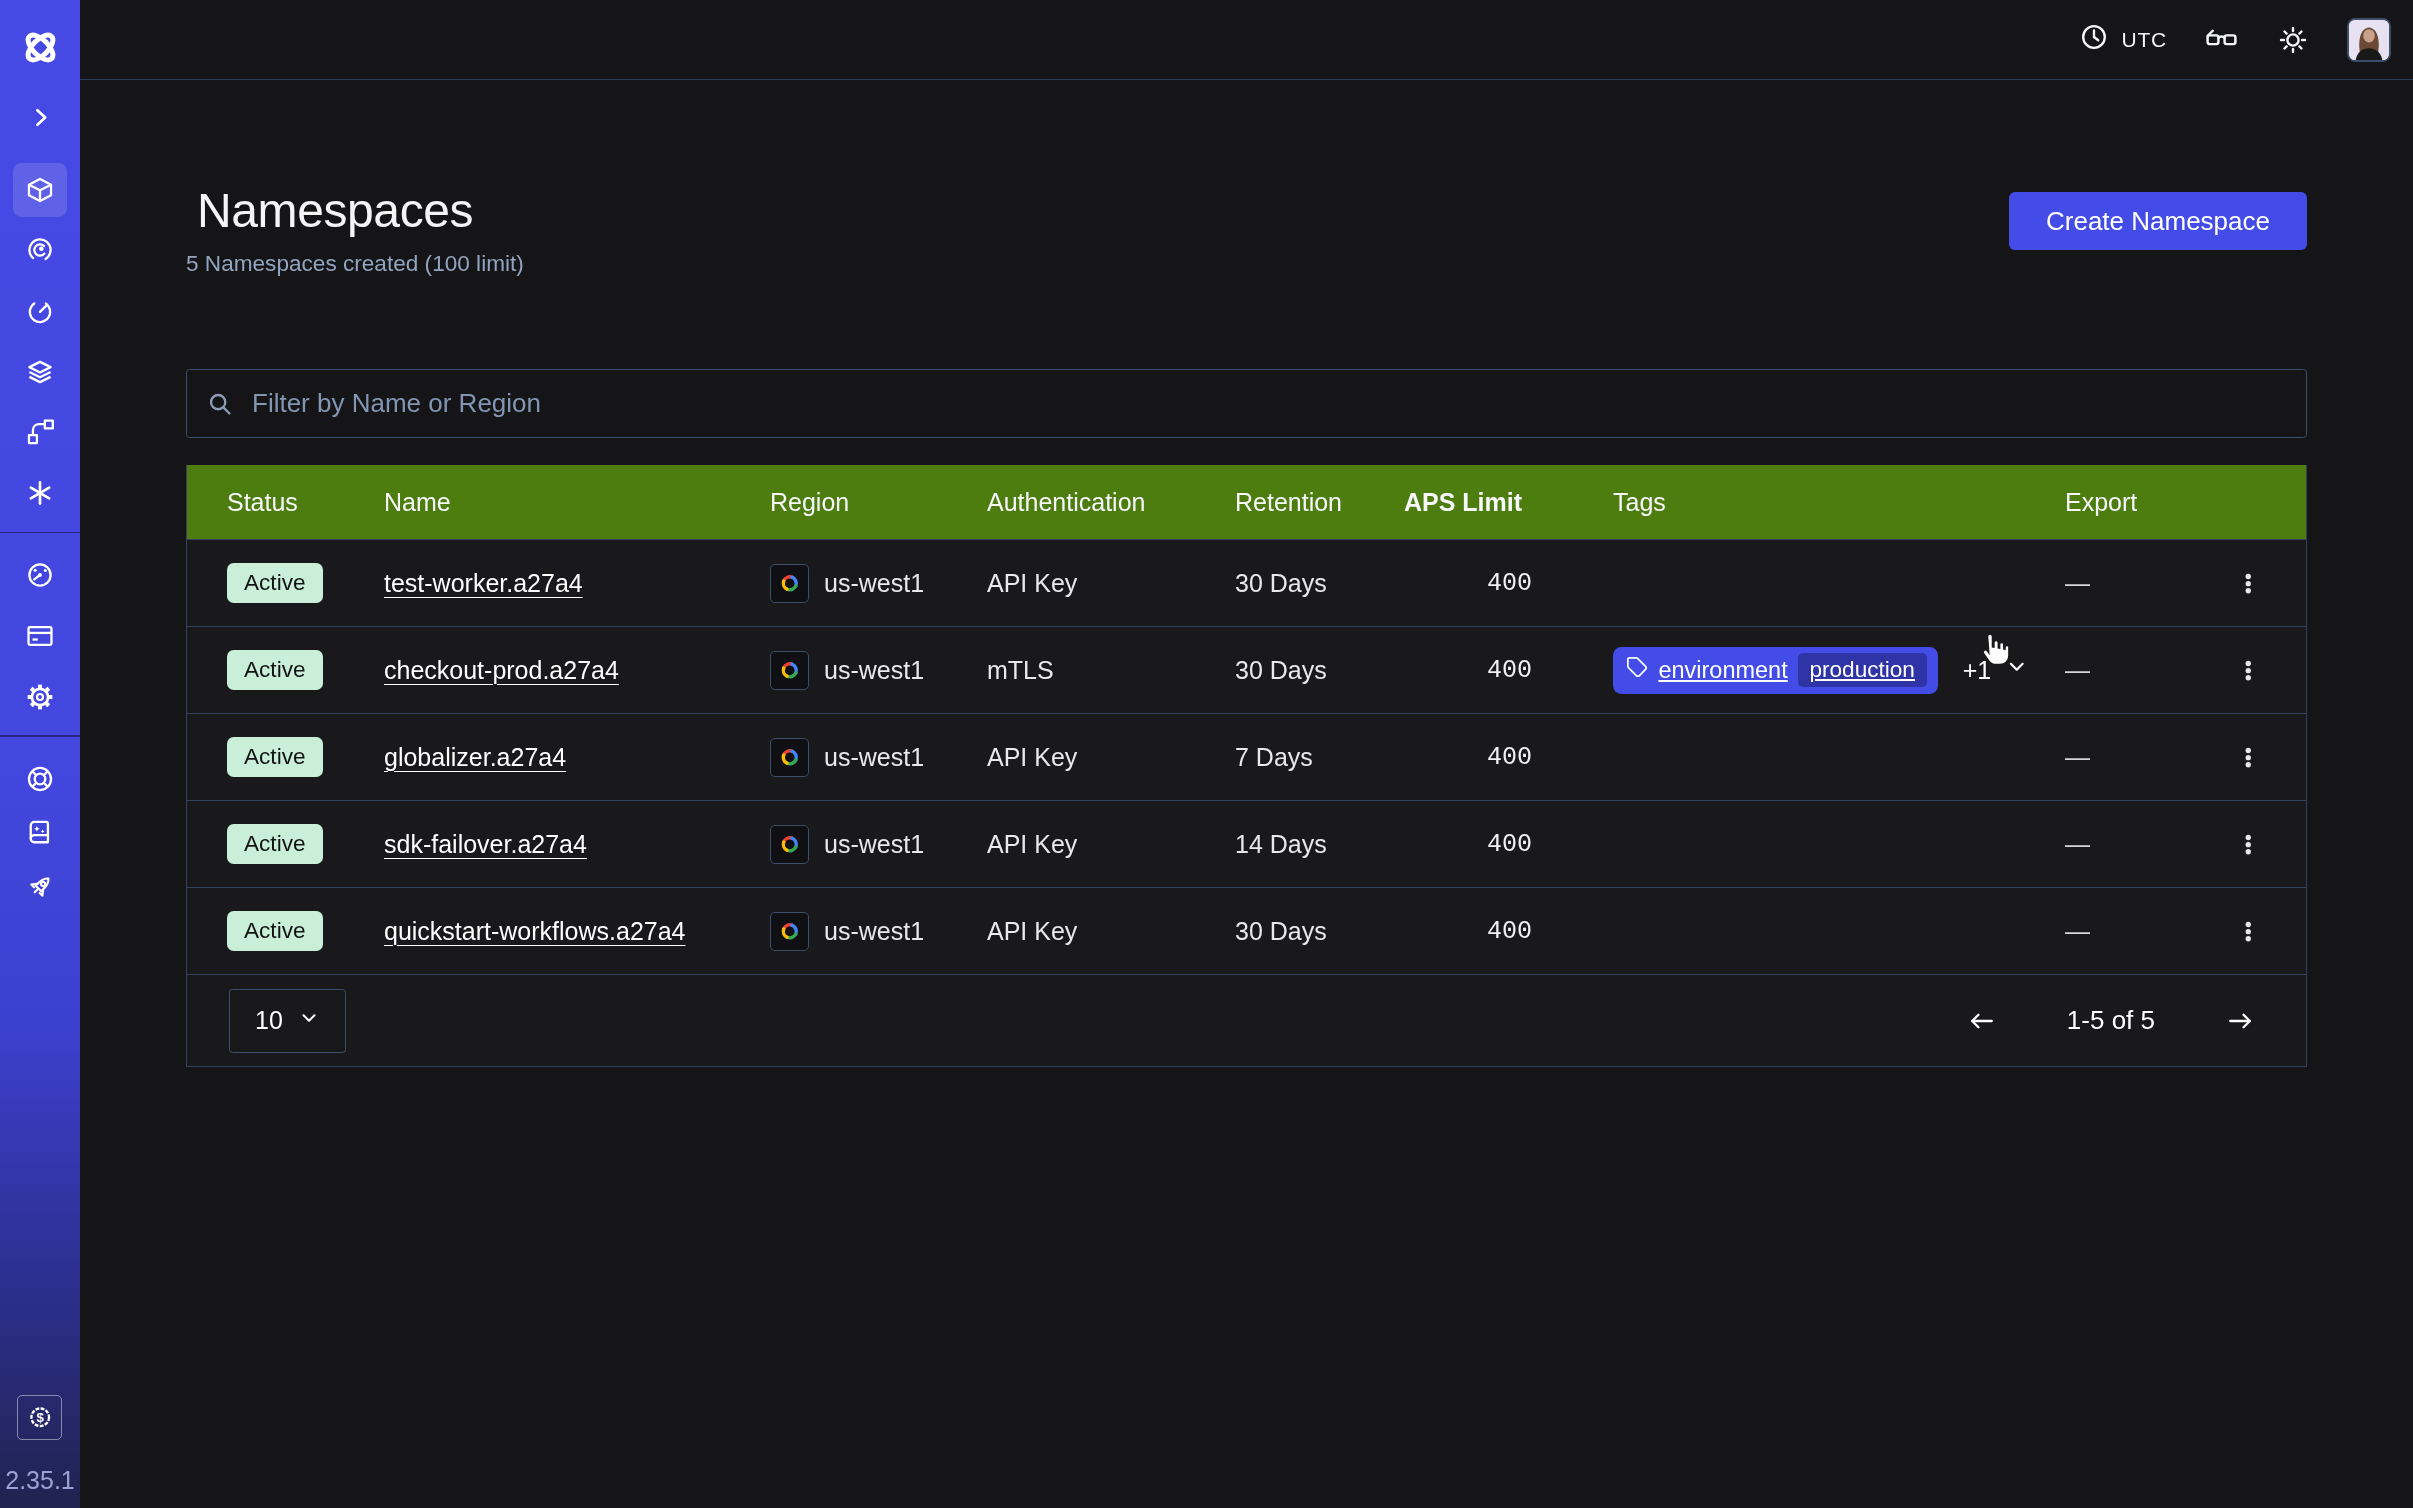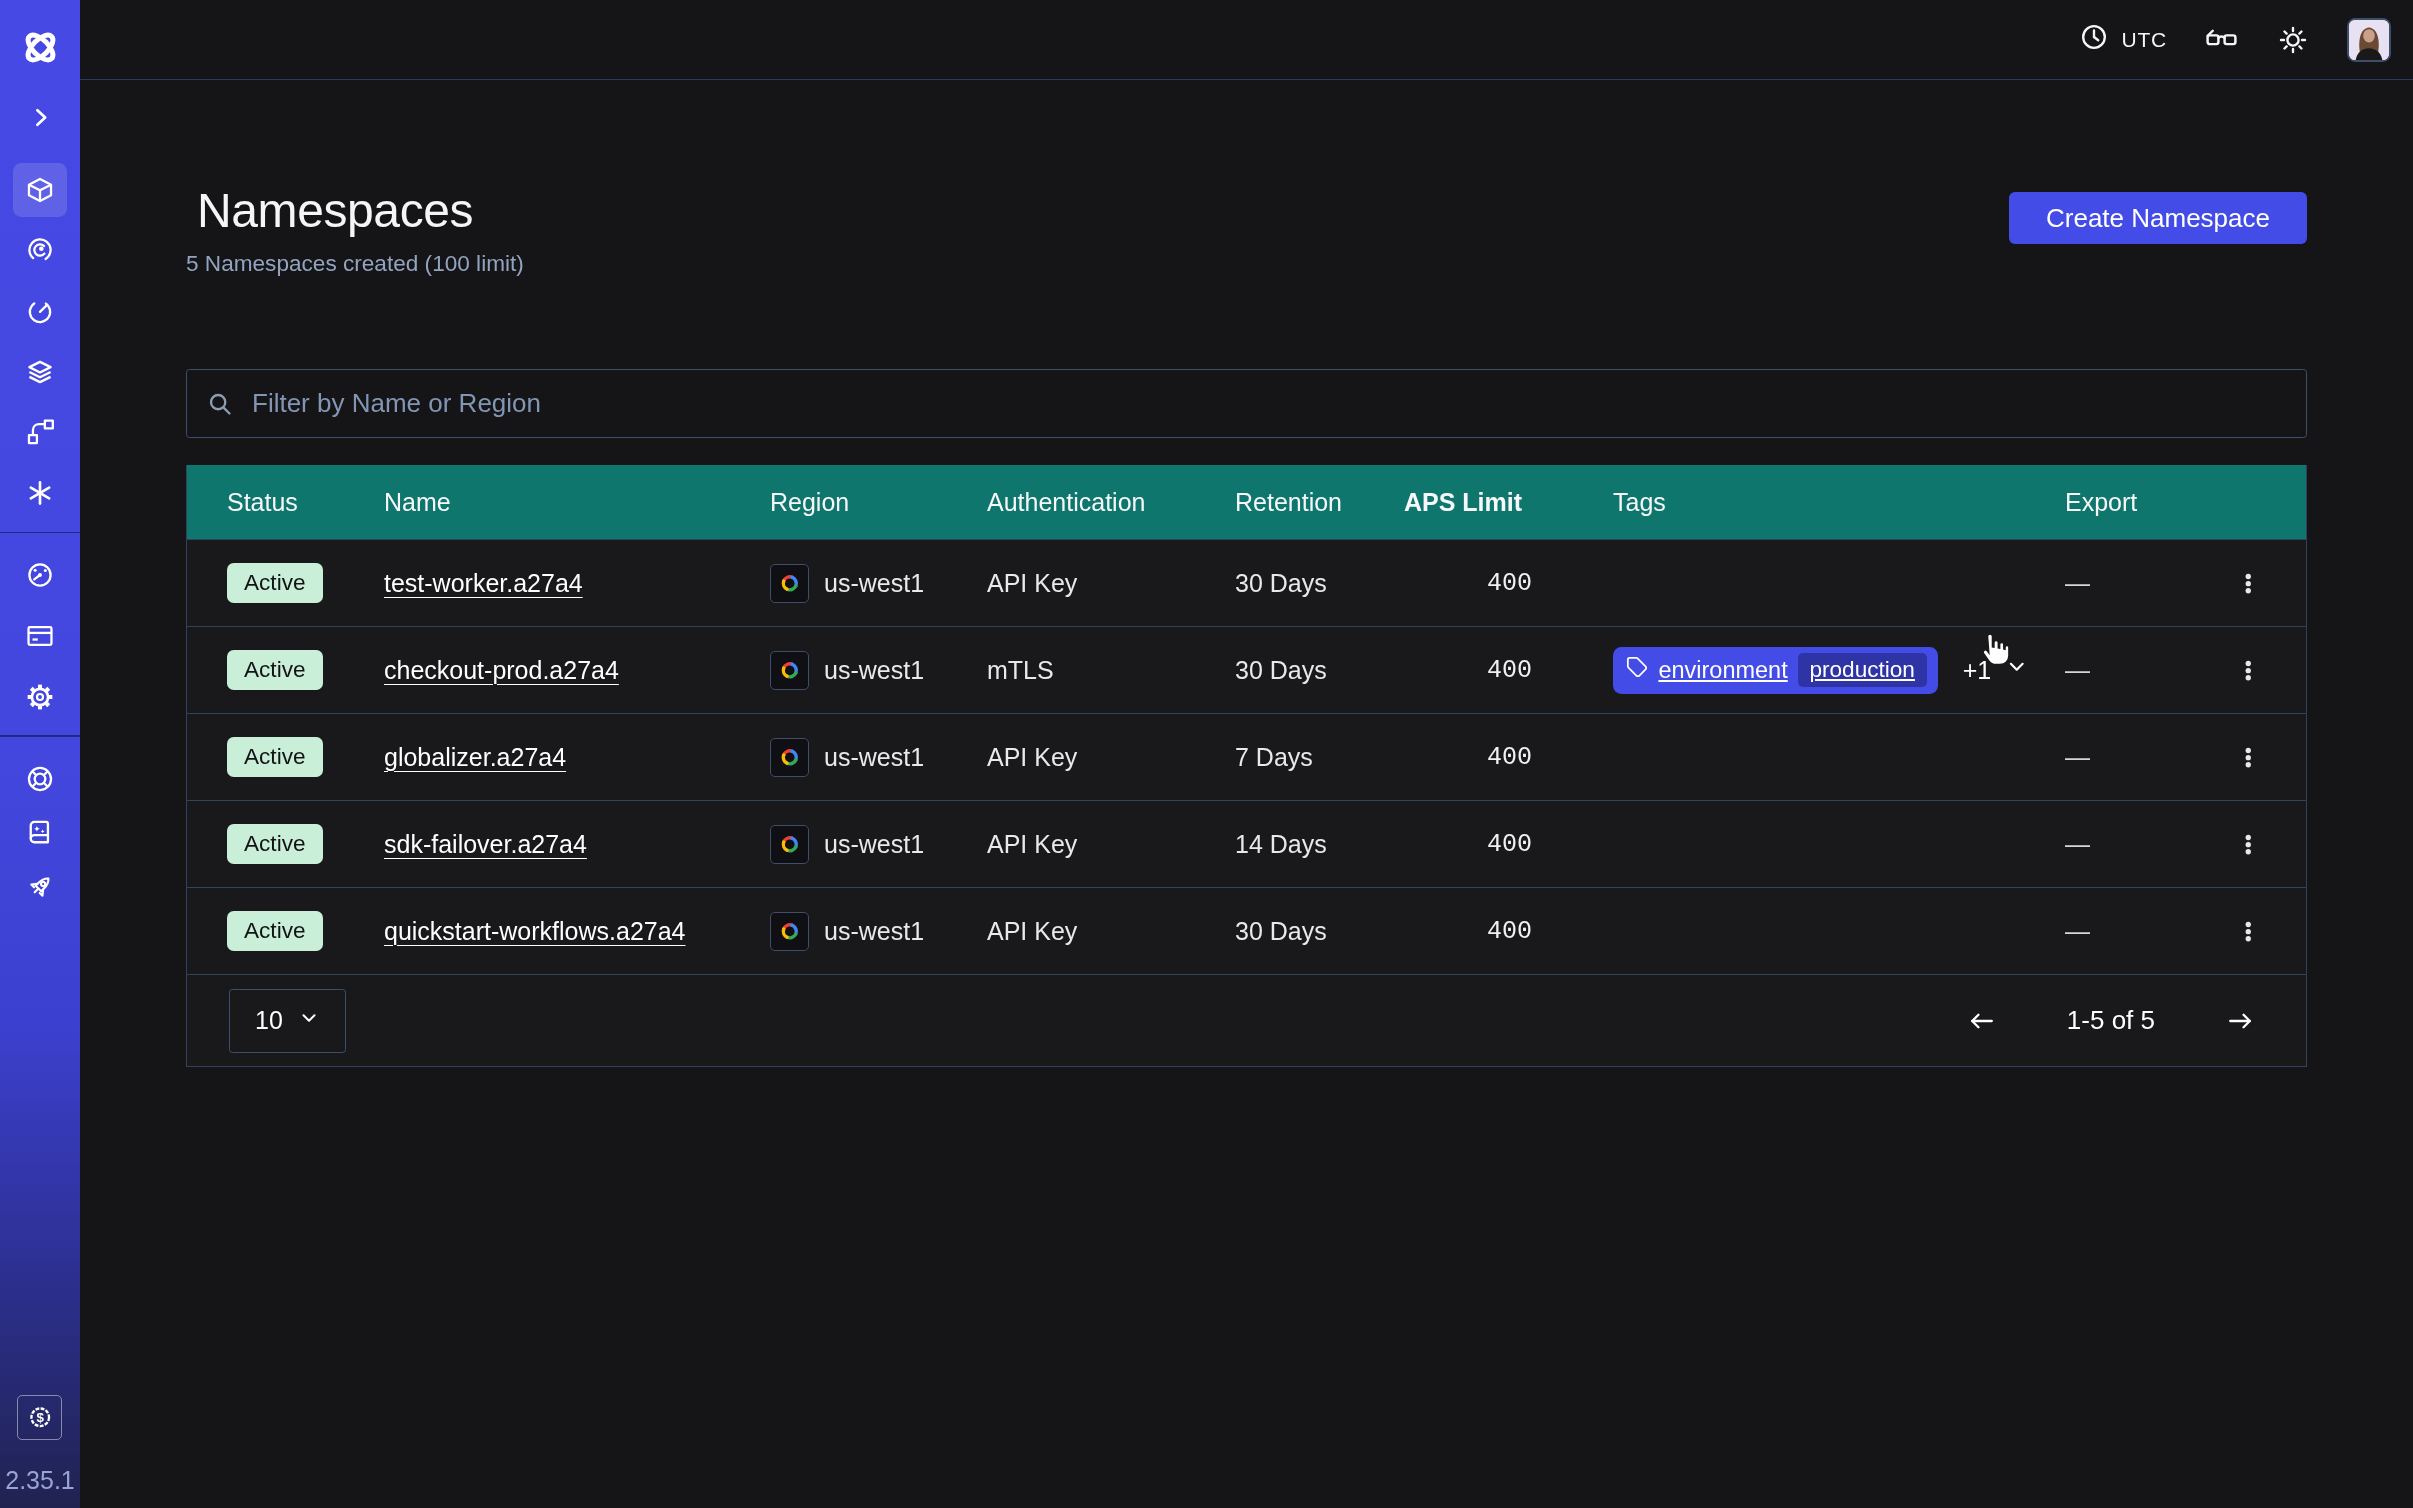--- a/index.html
+++ b/index.html
@@ -32,34 +32,34 @@
   .tz { display:flex; align-items:center; gap:11.7px; color:#f4f5f7; font-size:21px; letter-spacing:0.8px; }
   .iconbtn { background:none; border:none; padding:0; display:flex; align-items:center; justify-content:center; }
   .avatar { width:44px; height:44px; border-radius:8.4px; border:2.1px solid #3e4f6b; overflow:hidden;
             background:#e7e1f2; }
 
   
   .main { position:absolute; left:80px; top:80px; right:0; bottom:0; padding:0 106px; }
   .page-head { padding-top:92px; height:241px; display:flex; justify-content:space-between; align-items:flex-start; }
   .page-title { margin:11px; font-size:48px; font-weight:400; color:#f5f5f6; letter-spacing:-0.4px; }
   .page-sub { margin-top:13.4px; font-size:22.6px; color:#93a4c0; }
-  .create-btn { margin-top:20px; height:52px; padding:0 37px; background:#444CE7; color:#fff;
+  .create-btn { margin-top:20px; height:58px; padding:0 37px; background:#444CE7; color:#fff;
                 border:none; border-radius:5.9px; font-size:26px; font-family:"Liberation Sans",sans-serif; }
 
   .searchbox { position:relative; height:69px;margin-top:48px; }
   .searchbox input { width:100%; height:100%; background:transparent; border:1.7px solid #3e4e6d; border-radius:3.4px;
                      color:#dfe6f2; font-size:26px; padding:0 20px 0 65px; font-family:"Liberation Sans",sans-serif; }
   .searchbox input::placeholder { color:#8296b4; }
   .searchbox .mag { position:absolute; left:20px; top:21px; }
 
   
   .table { margin-top:27px; border:0.8px solid #33415f; border-top:none; }
   .cols { display:grid; grid-template-columns:157px 386px 217px 248px 159px 138px 533px 1fr;
           align-items:center; padding-left:40px; }
-  .thead { height:74px; background:#0f766e; color:#f7f8fa; font-size:25px; }
+  .thead { height:74px; background:#4d7c0f; color:#f7f8fa; font-size:25px; }
   .th-aps { text-align:center;font-weight:bold; }
   .th-tags { padding-left:81px; }
   .row { height:87px; background:#19191b; border-top:0.8px solid #33415f; color:#e9e9eb; font-size:25px; }
   .row:first-of-type { border-top:none; }
   .badge { display:inline-block; background:#c9efd8; color:#131316; font-size:22.6px; padding:6.7px 17px;
            border-radius:6.7px; }
   .ns-link { color:#ffffff; text-decoration:underline; text-underline-offset:5px; text-decoration-thickness:1.3px;text-align:center; }
   .region-cell { display:flex; align-items:center; gap:15px; }
   .gcp-chip { width:39px; height:39px; border:1.7px solid #3d4d6a; border-radius:5px; background:#101014;
               display:flex; align-items:center; justify-content:center; }

